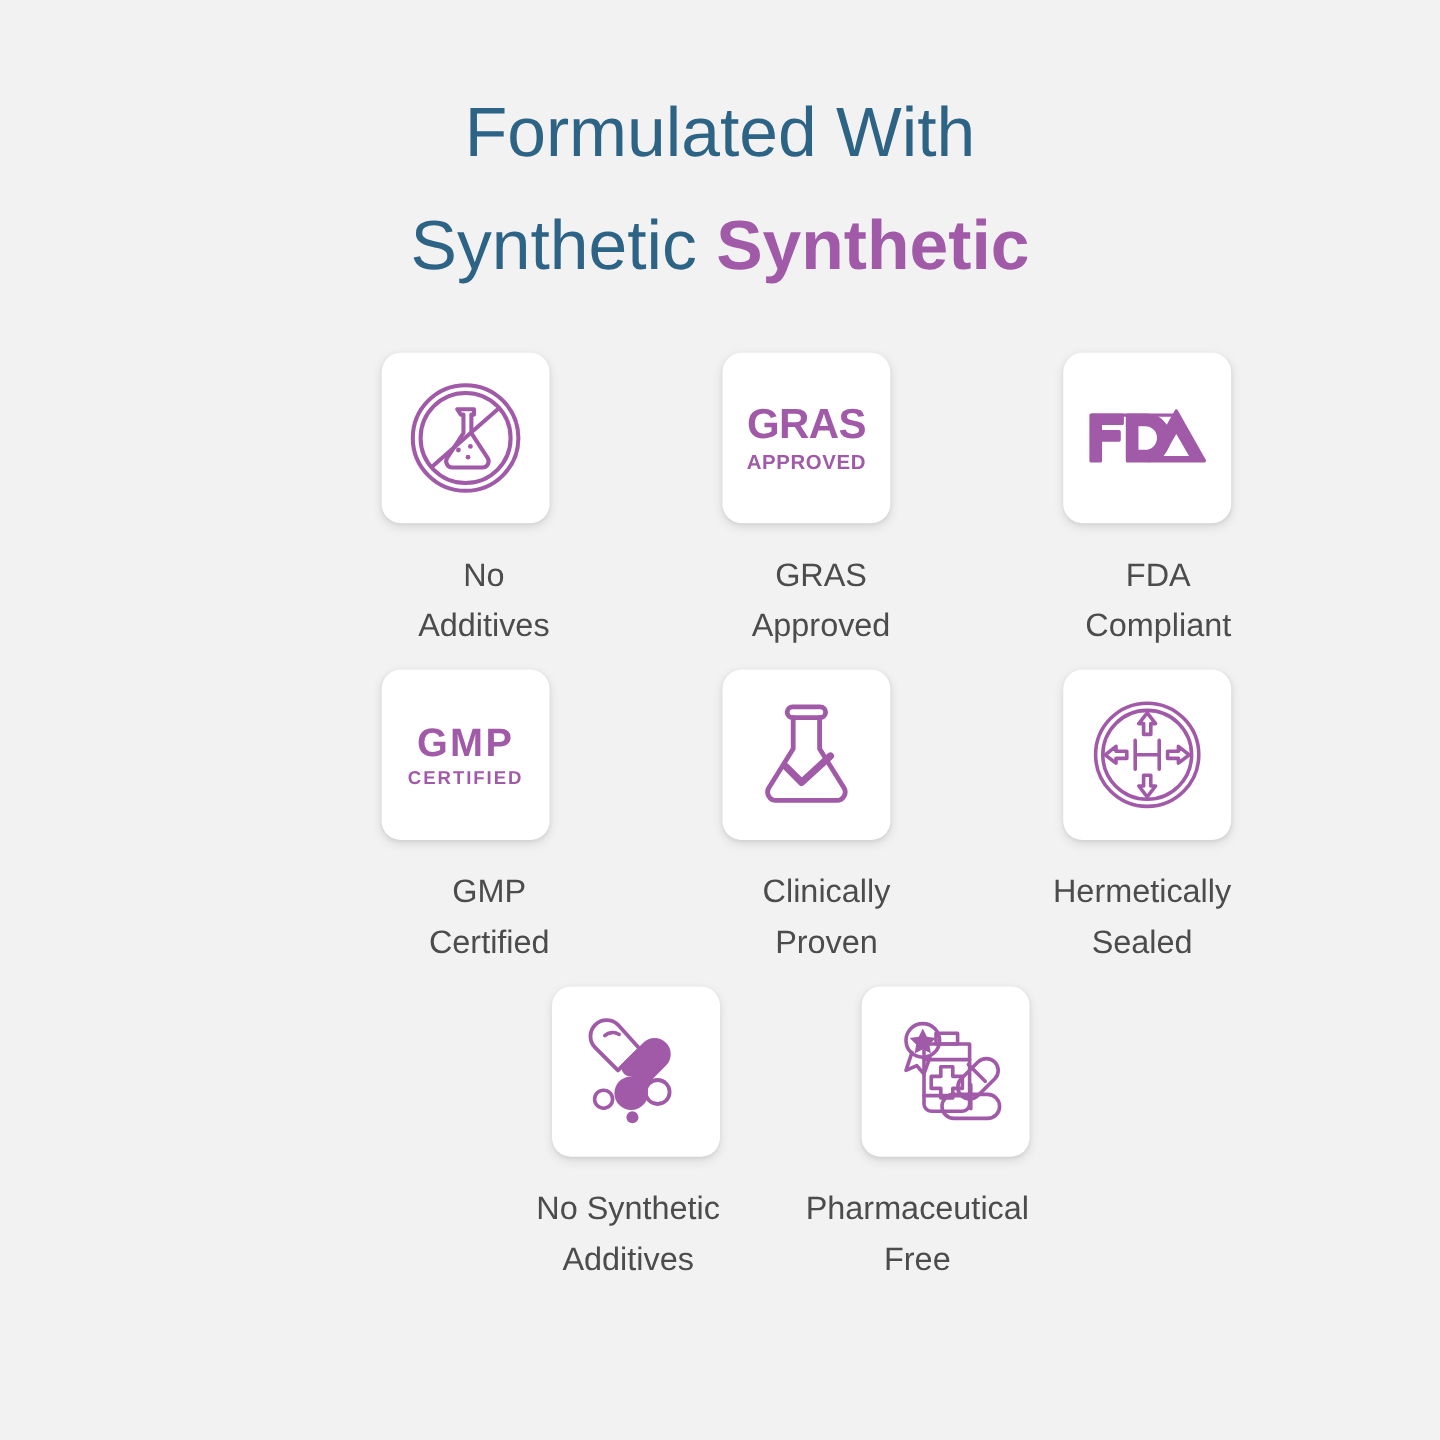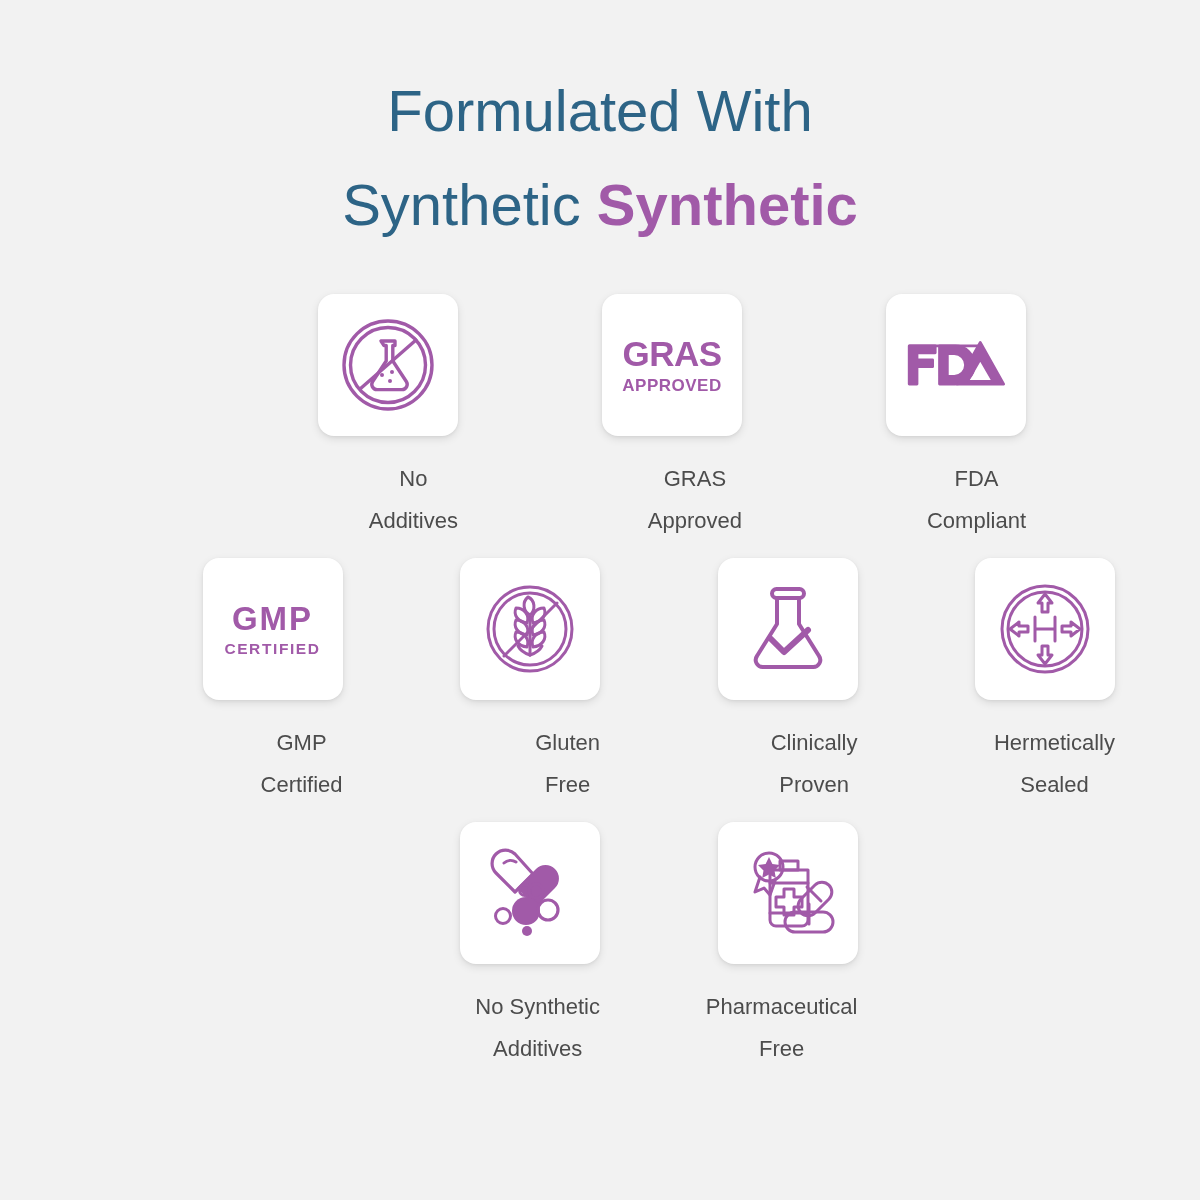--- a/index.html
+++ b/index.html
@@ -93,21 +93,21 @@
     font-size: 17px;
     font-weight: 700;
     color: #a15aa8;
     letter-spacing: 0.5px;
     margin-top: 6px;
   }
   .badge-text .small.wide { letter-spacing: 1.6px; font-size: 15.5px; }
 
   .label {
     margin-top: 22px;
-    font-size: 22px;
+    font-size: 27px;
     line-height: 42px;
     color: #4c4c4c;
     text-align: center;
     white-space: pre-line;
     font-weight: 400;
   }
 
   .empty-cell { width: 284px; }
 </style>
 </head>
@@ -188,47 +188,20 @@
         <div class="badge">
           <div class="badge-text">
             <span class="big spaced">GMP</span>
             <span class="small wide">CERTIFIED</span>
           </div>
         </div>
         <div class="label">GMP
 Certified</div>
       </div>
 
-      <div class="cell">
-        <div class="badge">
-          <svg width="104" height="104" viewBox="0 0 104 104">
-            <g fill="none" stroke="#a15aa8" stroke-width="3" stroke-linecap="round" stroke-linejoin="round">
-              <circle cx="52" cy="52" r="42"></circle>
-              <circle cx="52" cy="52" r="36"></circle>
-              <line x1="26" y1="79" x2="79" y2="26"></line>
-
-              <path d="M52 78 c0 -14 0 -28 0 -40"></path>
-              <path d="M52 78 c-6 -2 -10 -5 -12 -9"></path>
-              <path d="M52 78 c6 -2 10 -5 12 -9"></path>
-
-              <path d="M52 38 c-7 -4 -8 -13 -2 -18 c7 3 8 13 2 18 z"></path>
-
-              <path d="M49 46 c-9 -1 -14 -8 -11 -15 c8 0 14 7 11 15 z"></path>
-              <path d="M49 58 c-9 -1 -14 -8 -11 -15 c8 0 14 7 11 15 z"></path>
-              <path d="M49 70 c-9 -1 -14 -8 -11 -15 c8 0 14 7 11 15 z"></path>
-
-              <path d="M55 46 c9 -1 14 -8 11 -15 c-8 0 -14 7 -11 15 z"></path>
-              <path d="M55 58 c9 -1 14 -8 11 -15 c-8 0 -14 7 -11 15 z"></path>
-              <path d="M55 70 c9 -1 14 -8 11 -15 c-8 0 -14 7 -11 15 z"></path>
-            </g>
-          </svg>
-        </div>
-        <div class="label">Gluten
-Free</div>
-      </div>
 
       <div class="cell">
         <div class="badge">
           <svg width="104" height="104" viewBox="0 0 104 104">
             <g fill="none" stroke="#a15aa8" stroke-width="4" stroke-linecap="round" stroke-linejoin="round">
               <rect x="36" y="12" width="32" height="9" rx="4.5"></rect>
               <path d="M41 21 v26 l-20 32 a7 7 0 0 0 6 11 h50 a7 7 0 0 0 6 -11 l-20 -32 v-26"></path>
               <path d="M35 62 l13 13 l24 -22" stroke-width="6"></path>
             </g>
           </svg>

